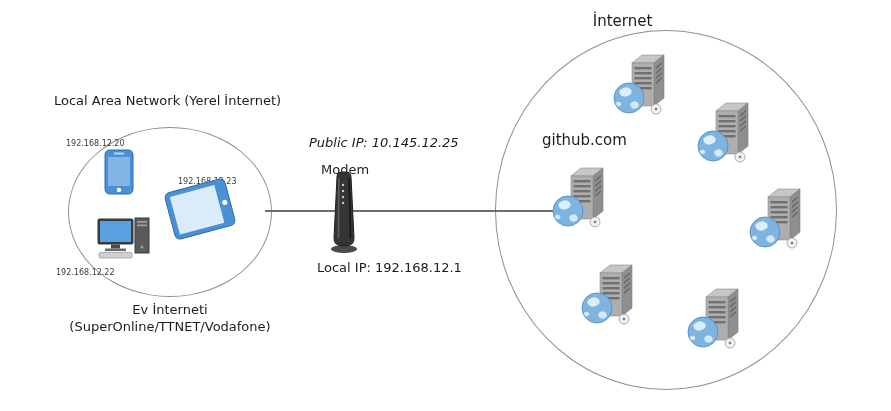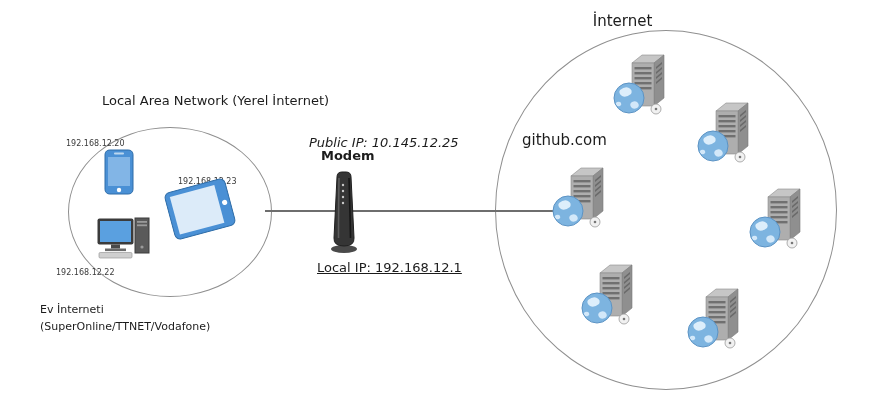--- a/index.html
+++ b/index.html
@@ -2,21 +2,21 @@
 <html><head>
 <meta charset="utf-8">
 <style>
   html,body{margin:0;padding:0;background:#ffffff;}
   body{font-family:"DejaVu Sans","Liberation Sans",sans-serif;color:#1c1c1c;}
   .canvas{position:relative;width:891px;height:411px;background:#ffffff;overflow:hidden;}
   .shape{position:absolute;border:1px solid #8f8f8f;border-radius:50%;background:transparent;box-sizing:border-box;}
   .label{position:absolute;white-space:nowrap;font-size:13px;line-height:1.25;}
   .label.big{font-size:15px;}
   .ip-label{position:absolute;white-space:nowrap;font-size:8px;color:#3a3a3a;text-align:center;}
-  .caption{position:absolute;text-align:left;font-size:11px;line-height:17px;}
+  .caption{position:absolute;text-align:center;font-size:13px;line-height:17px;}
   .line{position:absolute;height:2px;background:#6e6e6e;}
   .icon{position:absolute;}
 </style>
 </head>
 <body>
 
 <div class="canvas">
 
   <svg width="0" height="0" style="position:absolute" aria-hidden="true">
     <defs>
@@ -85,26 +85,26 @@
       </symbol>
     </defs>
   </svg>
 
   <div class="shape" style="left:495px;top:30px;width:342px;height:360px;"></div>
   <div class="shape" style="left:68px;top:127px;width:204px;height:170px;"></div>
 
   <div class="line" style="left:265px;top:210px;width:307px;"></div>
 
   <div class="label big" style="left:560px;top:12px;width:125px;text-align:center;">İnternet</div>
-  <div class="label" style="left:54px;top:93px;margin-left:48px;">Local Area Network (Yerel İnternet)</div>
-  <div class="label big" style="left:522px;top:131px;">github.com</div>
+  <div class="label" style="left:54px;top:93px;">Local Area Network (Yerel İnternet)</div>
+  <div class="label big" style="left:542px;top:131px;">github.com</div>
 
   <div class="label" style="left:309px;top:135px;font-style:italic;">Public IP: 10.145.12.25</div>
-  <div class="label" style="left:321px;top:148px;font-weight:bold;">Modem</div>
-  <div class="label" style="left:317px;top:260px;text-decoration:underline;">Local IP: 192.168.12.1</div>
+  <div class="label" style="left:321px;top:162px;">Modem</div>
+  <div class="label" style="left:317px;top:260px;">Local IP: 192.168.12.1</div>
 
   <div class="caption" style="left:40px;top:301px;width:260px;">
     <div>Ev İnterneti</div>
     <div>(SuperOnline/TTNET/Vodafone)</div>
   </div>
 
   <div class="ip-label" style="left:66px;top:139px;">192.168.12.20</div>
   <div class="ip-label" style="left:178px;top:177px;">192.168.12.23</div>
   <div class="ip-label" style="left:56px;top:268px;">192.168.12.22</div>
 

